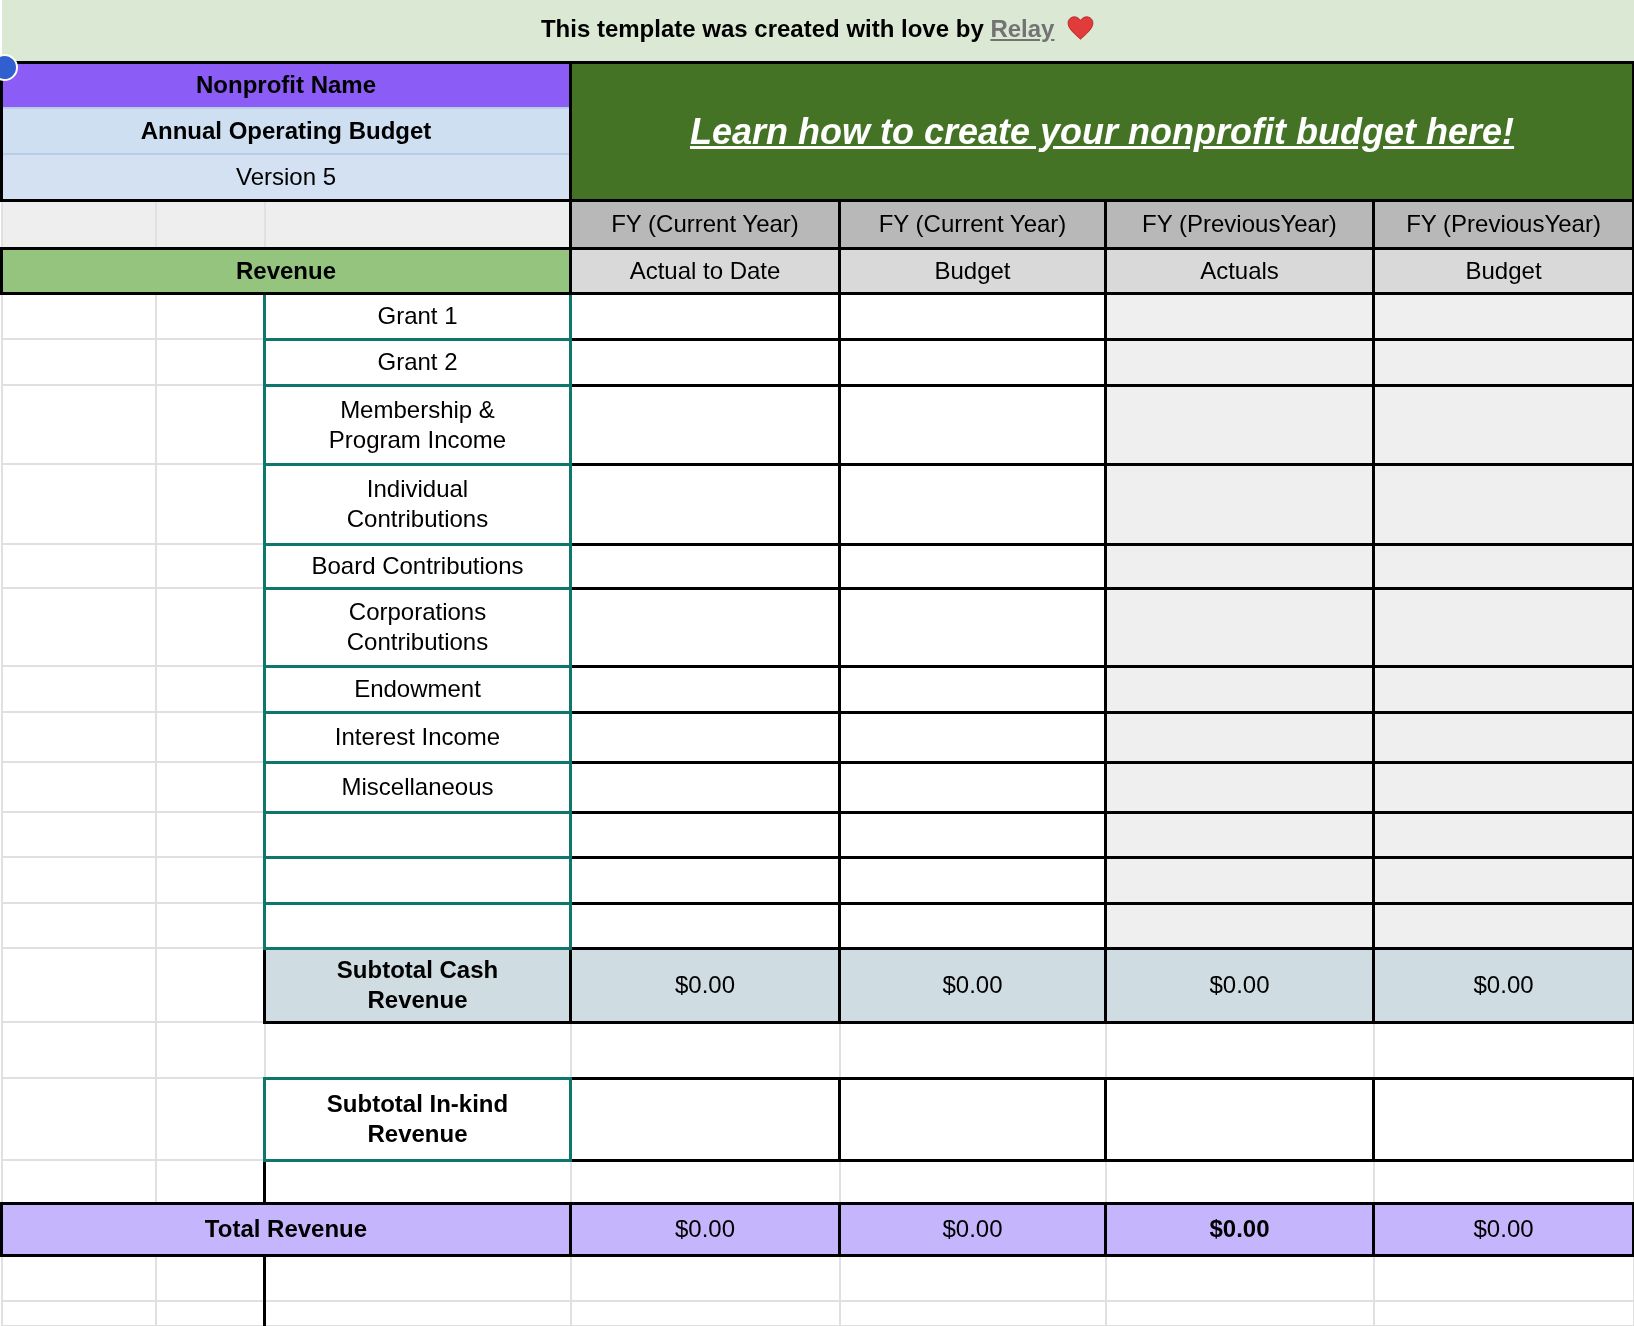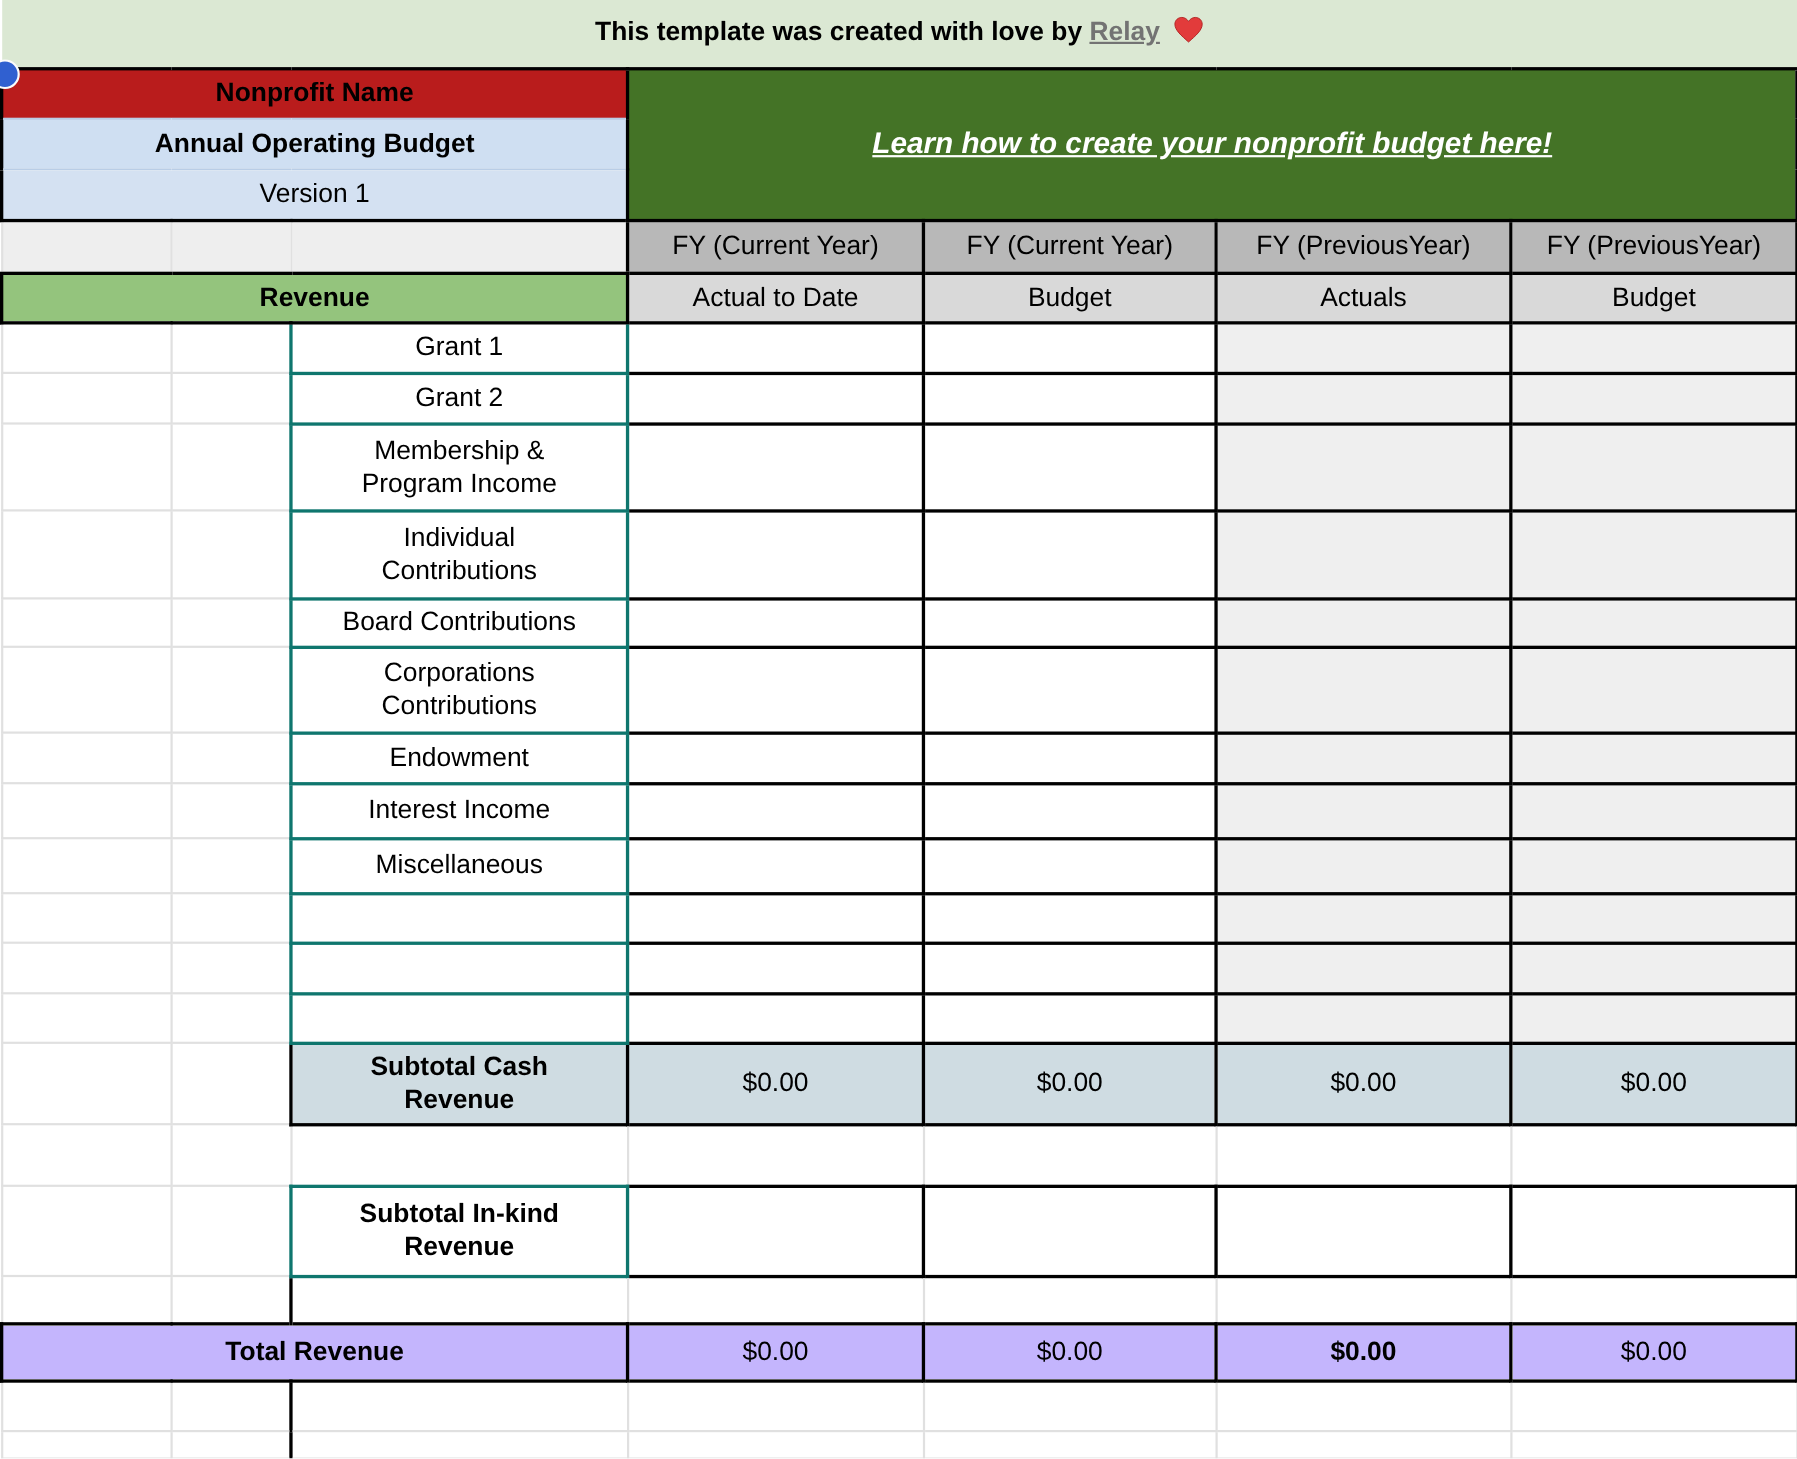--- a/index.html
+++ b/index.html
@@ -12,27 +12,27 @@
   .lc{border:3px solid #0f766e;background:#fff;}
   .v {border:3px solid #000;background:#fff;}
   .vg{border:3px solid #000;background:#efefef;}
   .vb{border:3px solid #000;background:#cfdce2;}
   .vt{border:3px solid #000;background:#c4b5fd;}
   .b{font-weight:bold;}
   .lbl{white-space:pre-line;}
   .banner{background:#dbe8d3;border-bottom:3px solid #000;font-weight:bold;font-size:24px;}
   .banner a{color:#737373;font-weight:bold;}
   .heart{display:inline-block;vertical-align:-3px;margin-left:6px;}
-  .bl1{background:#b91c1c;border-left:3px solid #000;border-right:3px solid #000;font-weight:bold;}
+  .bl1{background:#8b5cf6;border-left:3px solid #000;border-right:3px solid #000;font-weight:bold;}
   .bl2{background:#cfdff2;border-left:3px solid #000;border-right:3px solid #000;
        border-top:2px solid #b9cde6;font-weight:bold;}
   .bl3{background:#d4e1f2;border-left:3px solid #000;border-right:3px solid #000;
        border-top:2px solid #b9cde6;border-bottom:3px solid #000;}
   .cta{background:#447326;border:3px solid #000;}
-  .cta a{color:#ffffff;font-weight:bold;font-style:italic;text-decoration:underline;font-size:27px;}
+  .cta a{color:#ffffff;font-weight:bold;font-style:italic;text-decoration:underline;font-size:36px;}
   .fyl{background:#eeeeee;border:2px solid #e0e0e0;border-top:3px solid #000;border-bottom:3px solid #000;}
   .h1{background:#b8b8b8;border:3px solid #000;}
   .h2{background:#d9d9d9;border:3px solid #000;}
   .rev{background:#94c47d;border:3px solid #000;font-weight:bold;}
   .kl{border-left:3px solid #000;}
   #seldot{position:absolute;left:-9px;top:54px;width:23px;height:23px;border-radius:50%;
           background:#3060d0;border:2px solid #fbfbfb;box-sizing:content-box;z-index:5;}
 </style>
 </head>
 <body>
@@ -65,21 +65,21 @@
     <tr style="height:46px">
       <td colspan="3" class="bl1">Nonprofit Name</td>
       <td colspan="4" rowspan="3" class="cta">
         <a href="#">Learn how to create your nonprofit budget here!</a>
       </td>
     </tr>
     <tr style="height:46px">
       <td colspan="3" class="bl2">Annual Operating Budget</td>
     </tr>
     <tr style="height:46px">
-      <td colspan="3" class="bl3">Version 1</td>
+      <td colspan="3" class="bl3">Version 5</td>
     </tr>
 
     <tr style="height:48px">
       <td class="fyl"></td>
       <td class="fyl"></td>
       <td class="fyl"></td>
       <td class="h1">FY (Current Year)</td>
       <td class="h1">FY (Current Year)</td>
       <td class="h1">FY (PreviousYear)</td>
       <td class="h1">FY (PreviousYear)</td>

